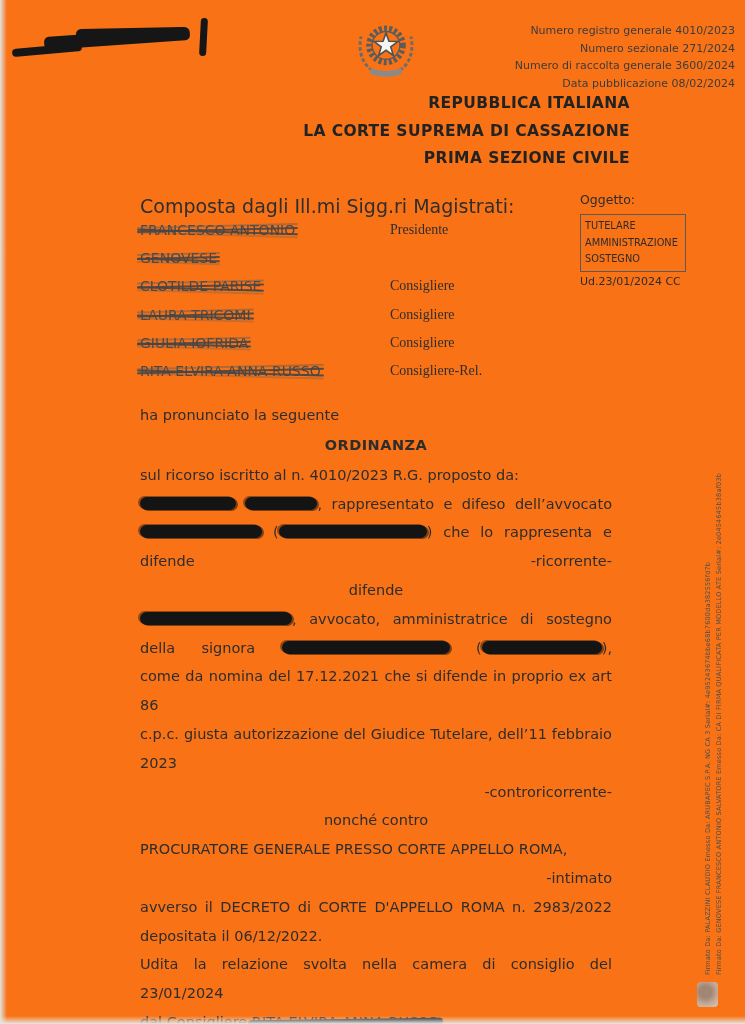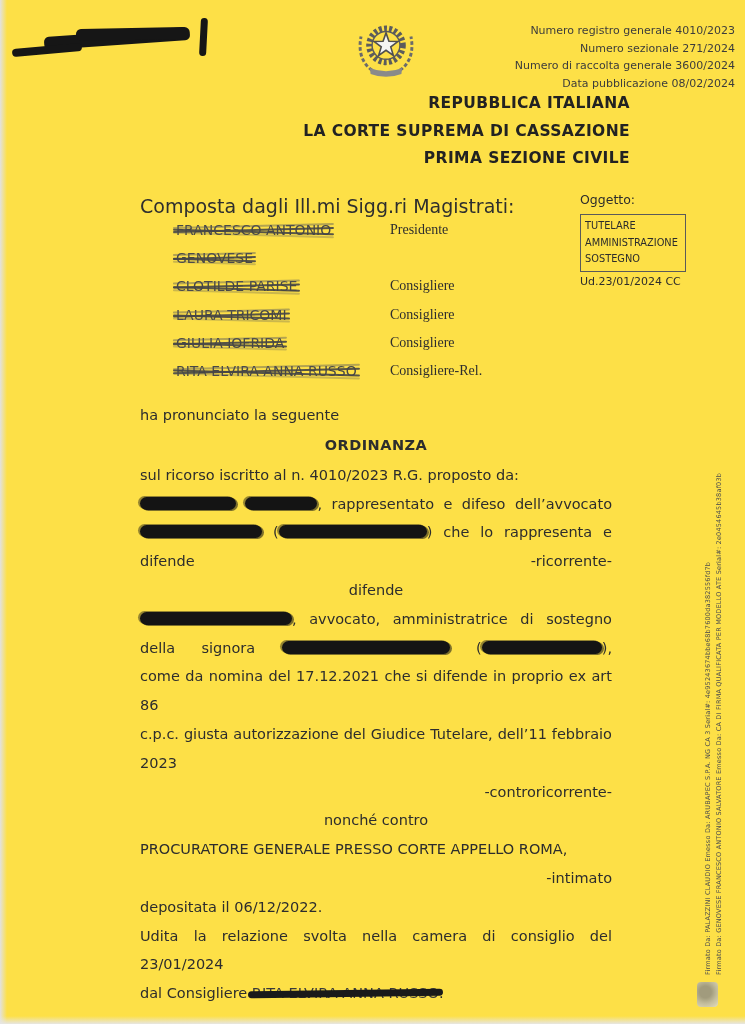--- a/index.html
+++ b/index.html
@@ -1,18 +1,18 @@
 <!DOCTYPE html>
 <html><head>
 <meta charset="utf-8">
 <style>
   html,body { margin:0; padding:0; background:#9a9a9a; }
   .page {
     position:relative; width:745px; height:1024px; margin:0 auto;
-    background:#fde047; overflow:hidden;
+    background:#f97316; overflow:hidden;
     font-family:"DejaVu Sans","Liberation Sans",sans-serif;
     color:#2e2e2e;
   }
   .page::before { 
     content:""; position:absolute; left:0; top:0; bottom:0; width:7px;
     background:linear-gradient(to right,#e3e2df,rgba(255,255,255,0)); pointer-events:none;
   }
   .page::after { 
     content:""; position:absolute; left:0; right:0; bottom:0; height:8px;
     background:linear-gradient(to top,#e7e6e3,rgba(255,255,255,0)); pointer-events:none;
@@ -55,21 +55,21 @@
   .center { text-align:center; }
   .right { text-align:right; }
   .split { display:flex; justify-content:space-between; }
   .heading { text-align:center; font-weight:bold; letter-spacing:0.5px; line-height:31px; }
 
   
   .redact { display:inline-block; height:13px; background:#141414; border-radius:7px;
     vertical-align:-1px; box-shadow:2px 1px 0 rgba(20,20,20,.55), -2px -1px 0 rgba(20,20,20,.45); }
 
   
-  .pen-strike { position:relative; display:inline-block; color:#474747;margin-left:36px; }
+  .pen-strike { position:relative; display:inline-block; color:#474747; }
   .pen-strike::before, .pen-strike::after { content:""; position:absolute; left:-3px; right:-3px;
     height:2px; background:rgba(70,70,70,.9); border-radius:2px; }
   .pen-strike::before { top:44%; transform:rotate(-1.4deg); box-shadow:0 -4px 0 rgba(90,90,90,.45); }
   .pen-strike::after  { top:58%; transform:rotate(1.6deg);  box-shadow:0 3px 0 rgba(90,90,90,.3); }
 
   
   .marker-strike { position:relative; display:inline-block; color:#3a3a3a; }
   .marker-strike::before { content:""; position:absolute; left:-4px; right:-4px; top:37%;
     height:7px; background:#1a1a1a; border-radius:4px; transform:rotate(-0.8deg); }
 
@@ -195,20 +195,21 @@
 
     <div class="b-line just">come da nomina del 17.12.2021 che si difende in proprio ex art 86</div>
     <div class="b-line just">c.p.c. giusta autorizzazione del Giudice Tutelare, dell’11 febbraio</div>
     <div class="b-line">2023</div>
 
     <div class="b-line right">-controricorrente-</div>
     <div class="b-line center">nonché contro</div>
     <div class="b-line">PROCURATORE GENERALE PRESSO CORTE APPELLO ROMA,</div>
     <div class="b-line right">-intimato</div>
 
+    <div class="b-line just">avverso il DECRETO di CORTE D'APPELLO ROMA n. 2983/2022</div>
     <div class="b-line">depositata il 06/12/2022.</div>
 
     <div class="b-line just">Udita la relazione svolta nella camera di consiglio del 23/01/2024</div>
     <div class="b-line">
       <span>dal Consigliere</span>
       <span class="marker-strike">RITA ELVIRA ANNA RUSSO</span><span>.</span>
     </div>
   </div>
 
   <div class="sig-block">

